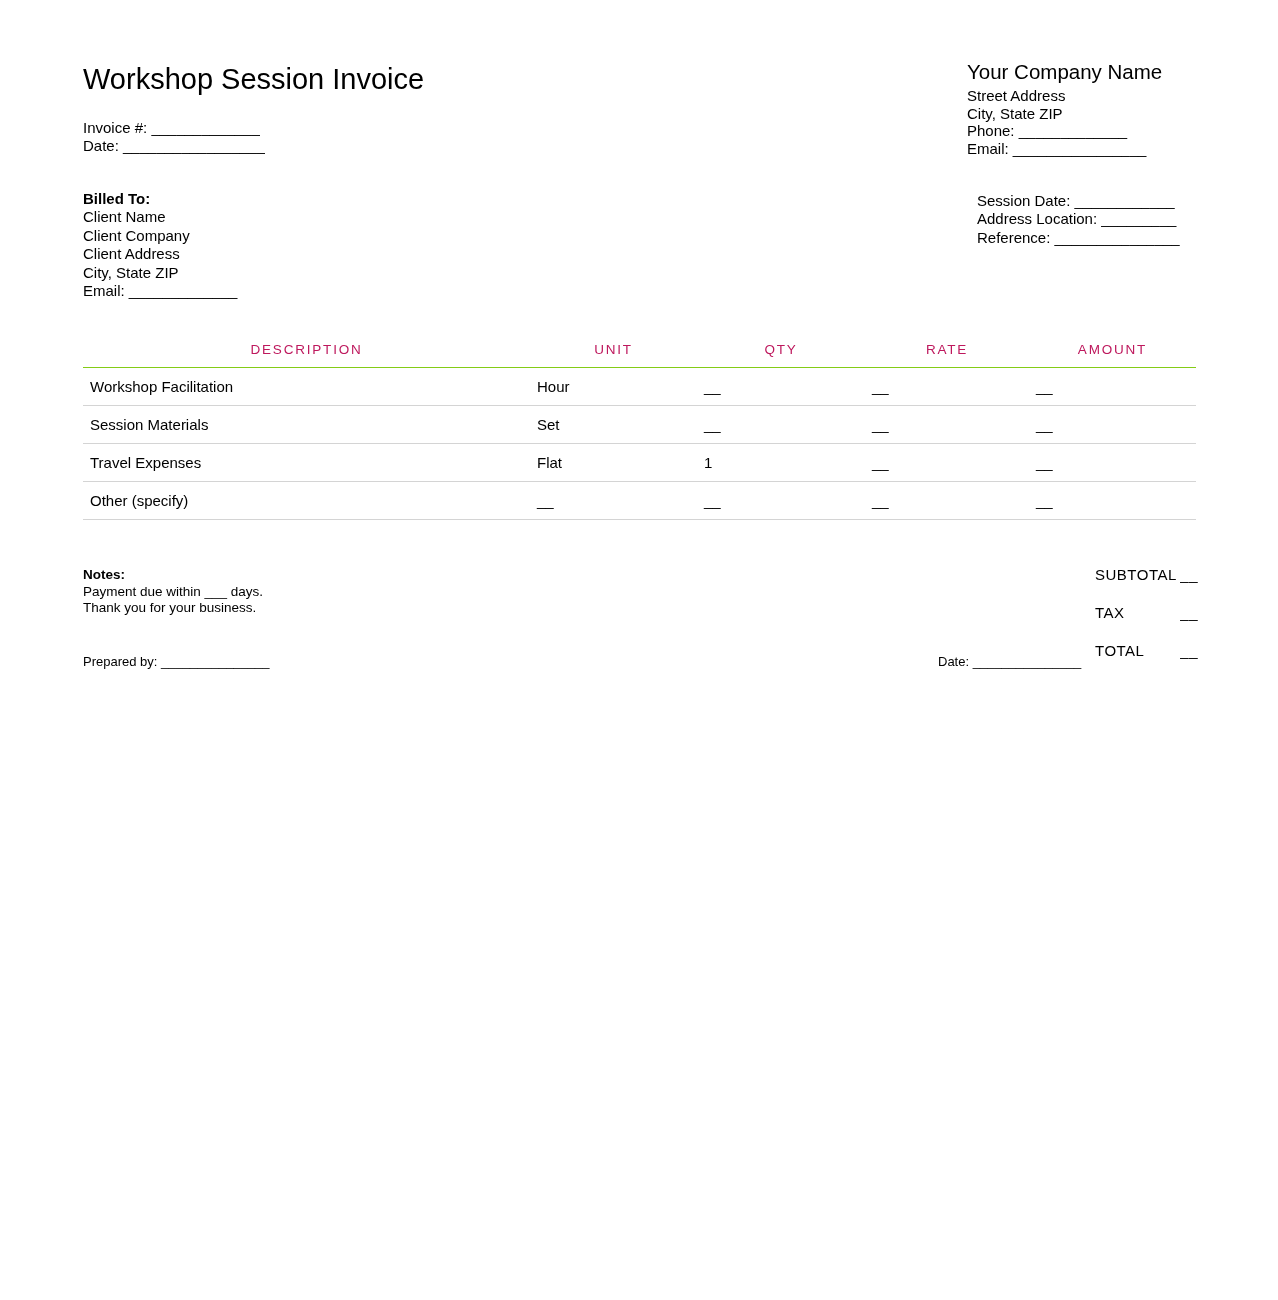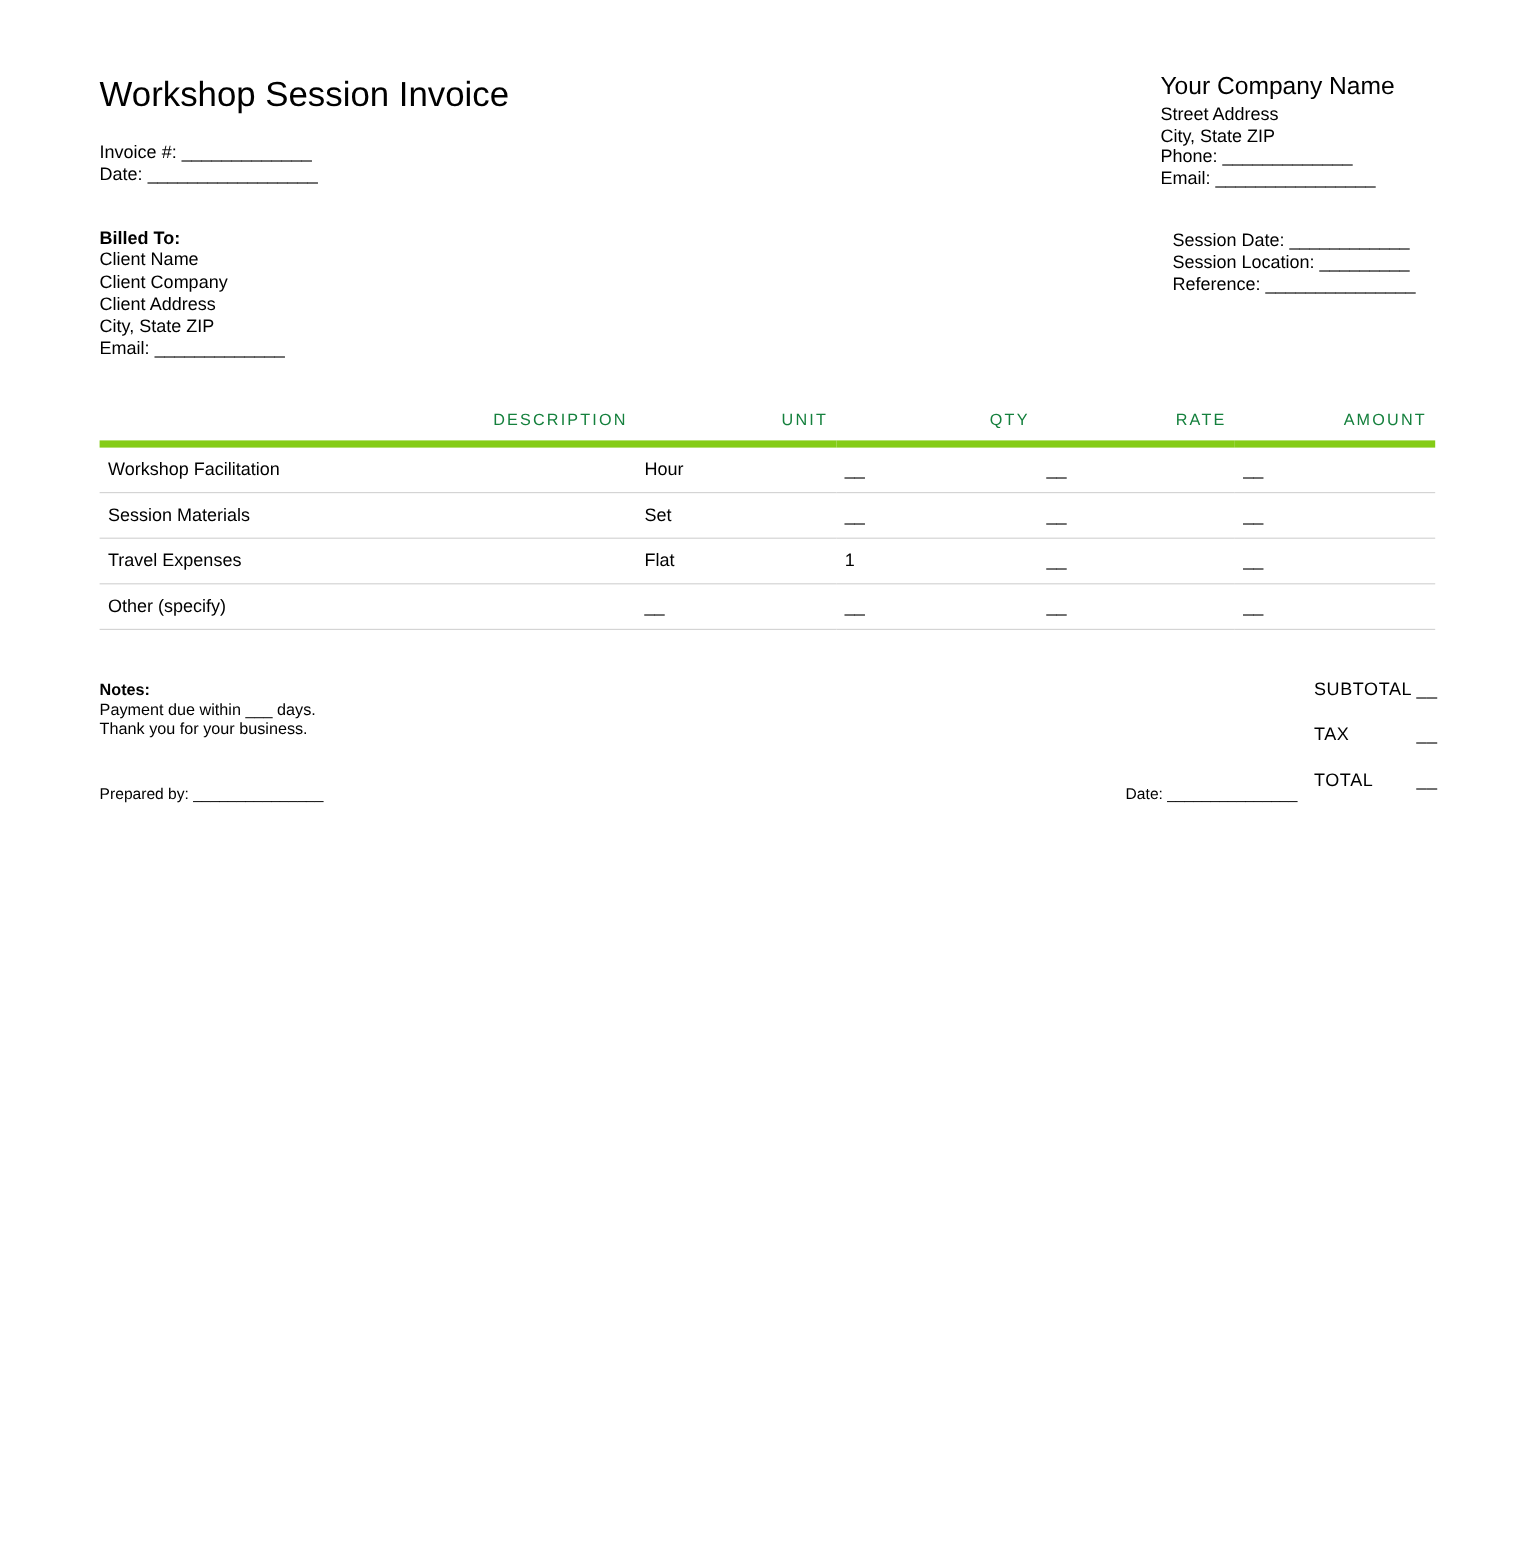--- a/index.html
+++ b/index.html
@@ -41,23 +41,23 @@
   }
   .session .lbl { font-weight: normal; }
 
   
   .items {
     position: absolute; left: 83px; top: 338px; width: 1113px;
     border-collapse: collapse; table-layout: fixed;
   }
   .items th {
     font-size: 13.5px; font-weight: normal; letter-spacing: 1.8px;
-    text-align: right; color: #15803d;
+    text-align: center; color: #be185d;
     padding: 4px 7px 10px 7px;
-    border-bottom: 6px solid #84cc16;
+    border-bottom: 1px solid #84cc16;
   }
   .items td {
     font-size: 15px;
     padding: 10px 7px;
     border-bottom: 1px solid #d4d4d4;
   }
 
   
   .notes {
     position: absolute; left: 83px; top: 567px;
@@ -126,21 +126,21 @@
       <span class="blank">_____________</span>
     </div>
   </div>
 
   <div class="session">
     <div>
       <span class="lbl">Session Date:</span>
       <span class="blank">____________</span>
     </div>
     <div>
-      <span class="lbl">Session Location:</span>
+      <span class="lbl">Address Location:</span>
       <span class="blank">_________</span>
     </div>
     <div>
       <span class="lbl">Reference:</span>
       <span class="blank">_______________</span>
     </div>
   </div>
 
   <table class="items">
     <colgroup>

